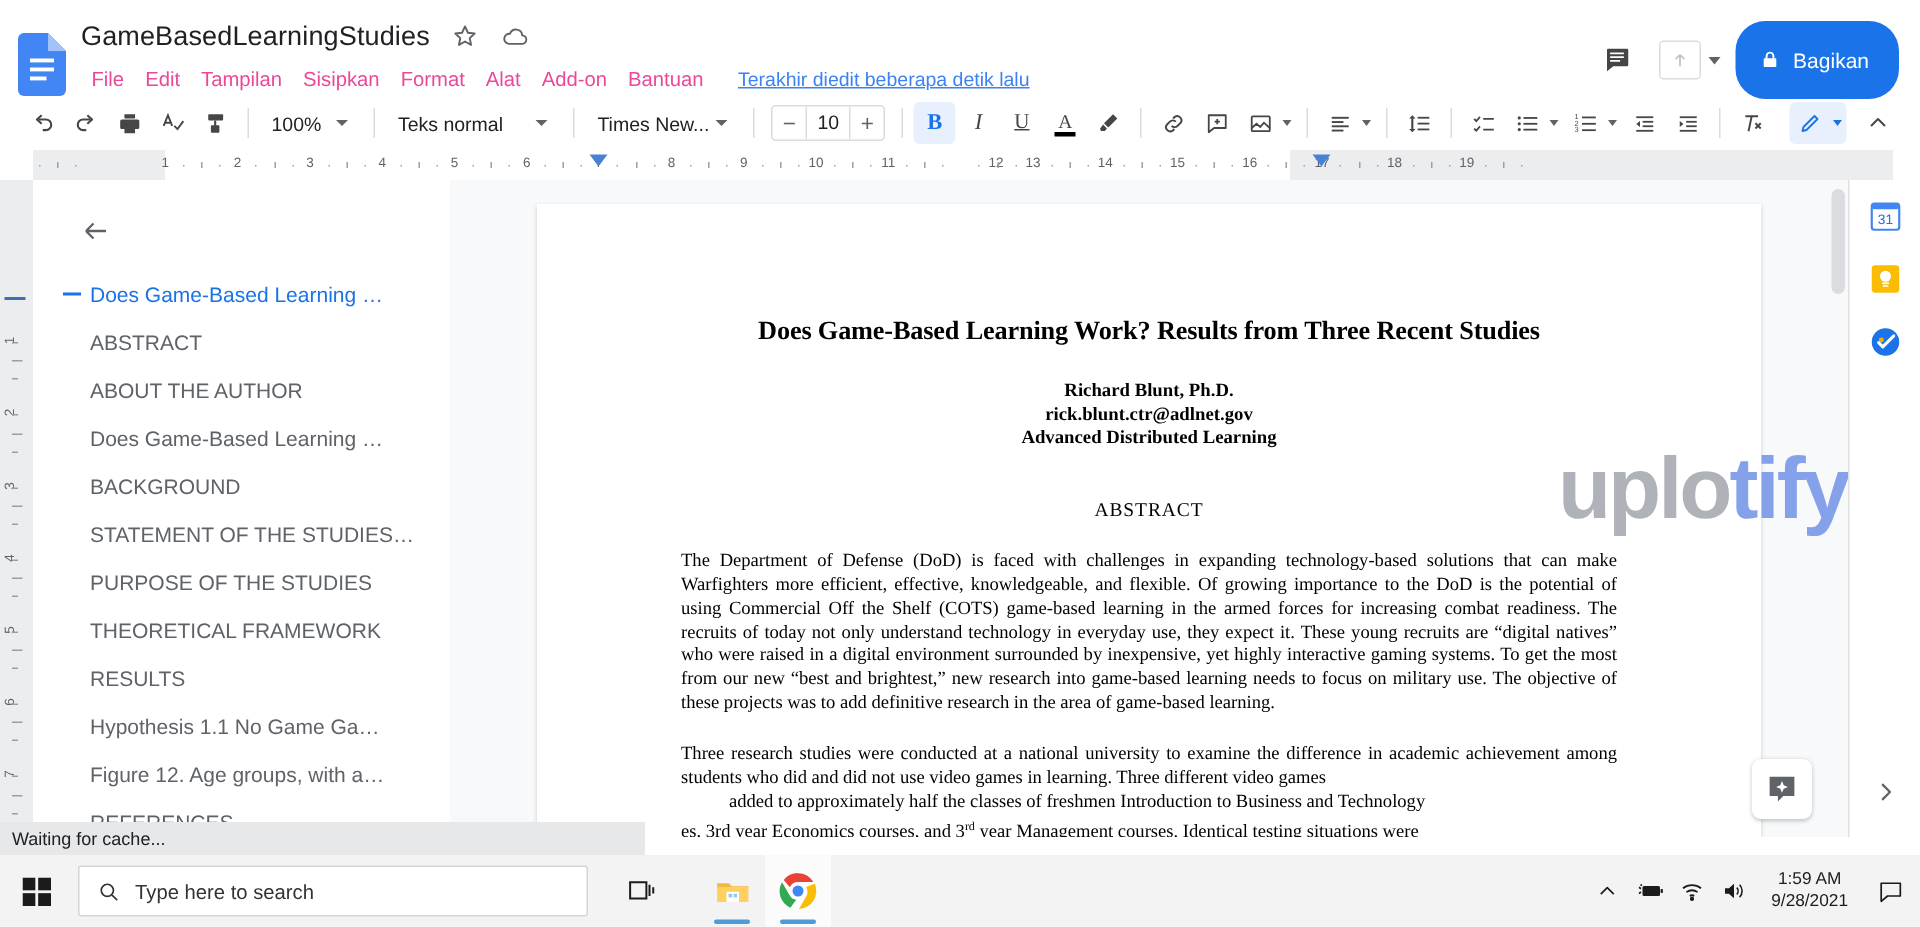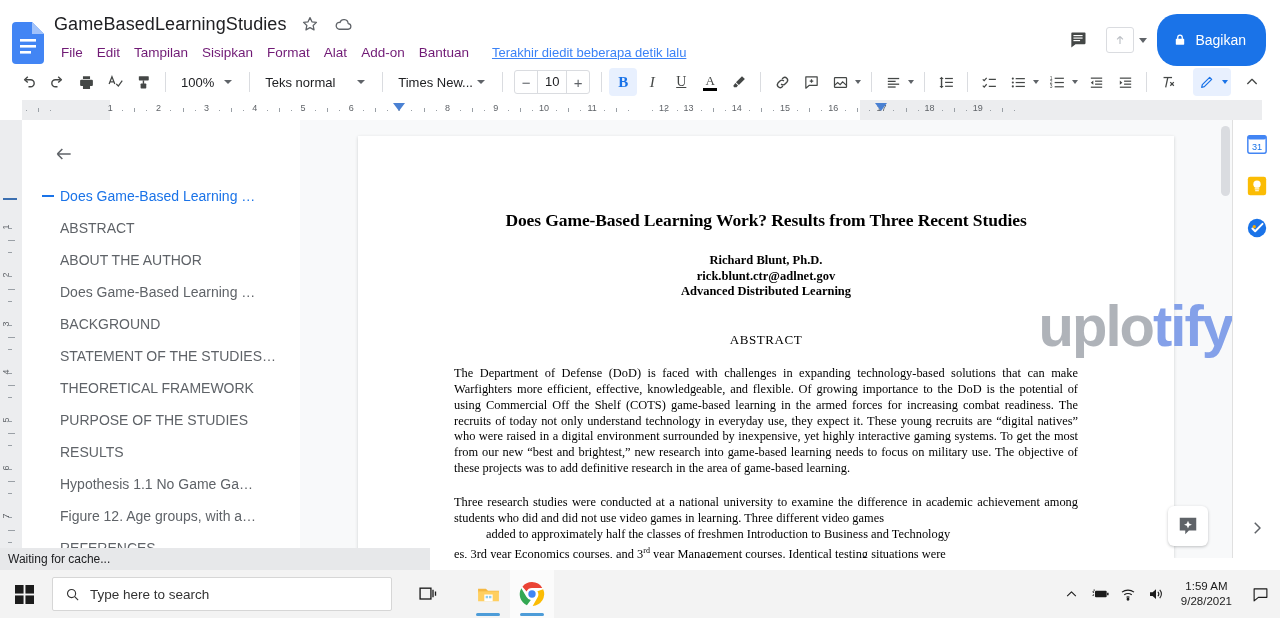--- a/index.html
+++ b/index.html
@@ -12,21 +12,21 @@
   .app { position: relative; width: 1280px; height: 618px; }
 
   
   .header { height: 64px; background:#fff; display:flex; align-items:flex-end; padding: 8px 12px 0 12px; position:relative; }
   .docs-logo { width:32px; height:42px; margin-right: 10px; margin-top:4px; flex:0 0 auto; }
   .title-block { flex: 0 0 auto; }
   .title-row { display:flex; align-items:center; height:28px; }
   .doc-title { font-size:18px; color:#202124; letter-spacing:0.1px; }
   .title-icon { width:22px; height:22px; margin-left:12px; display:flex; align-items:center; justify-content:center; color:#5f6368; }
   .menu-row { display:flex; align-items:center; height:24px; margin-top:2px; }
-  .menu-item { font-size:13.5px; color:#701a75; padding:2px 7px; border-radius:4px; cursor:pointer; white-space:nowrap; }
+  .menu-item { font-size:13.5px; color:#ec4899; padding:2px 7px; border-radius:4px; cursor:pointer; white-space:nowrap; }
   .last-edit { font-size:13px; color:#3b82f6; margin-left:16px; text-decoration:underline; white-space:nowrap; cursor:pointer; }
   .header-right { position:absolute; right:14px; top:14px; display:flex; align-items:center; gap:10px; }
   .hdr-icon-btn { width:36px; height:36px; border-radius:50%; display:flex; align-items:center; justify-content:center; color:#444746; cursor:pointer; }
   .upload-split { display:flex; align-items:center; gap:1px; }
   .upload-box { width:28px; height:26px; border:1px solid #dadce0; border-radius:3px; display:flex; align-items:center; justify-content:center; color:#bdc1c6; }
   .caret { width:0;height:0;border-left:4px solid transparent;border-right:4px solid transparent;border-top:5px solid #5f6368; margin-left:4px; }
   .share-btn { background:#1a73e8; color:#fff; border-radius:20px; height:52px; padding:0 20px 0 16px; display:flex; align-items:center; gap:8px; font-size:14px; font-weight:500; cursor:pointer; border:none; font-family:"Liberation Sans",sans-serif; }
 
   
   .toolbar { height:36px; background:#fff; display:flex; align-items:center; padding:0 14px; gap:1px; }
@@ -516,24 +516,24 @@
           <div class="ol-item">
             <span>Does Game-Based Learning …</span>
           </div>
           <div class="ol-item">
             <span>BACKGROUND</span>
           </div>
           <div class="ol-item">
             <span>STATEMENT OF THE STUDIES…</span>
           </div>
           <div class="ol-item">
+            <span>PURPOSE OF THE STUDIES</span>
+          </div>
+          <div class="ol-item">
             <span>THEORETICAL FRAMEWORK</span>
-          </div>
-          <div class="ol-item">
-            <span>PURPOSE OF THE STUDIES</span>
           </div>
           <div class="ol-item">
             <span>RESULTS</span>
           </div>
           <div class="ol-item">
             <span>Hypothesis 1.1 No Game Ga…</span>
           </div>
           <div class="ol-item">
             <span>Figure 12. Age groups, with a…</span>
           </div>

